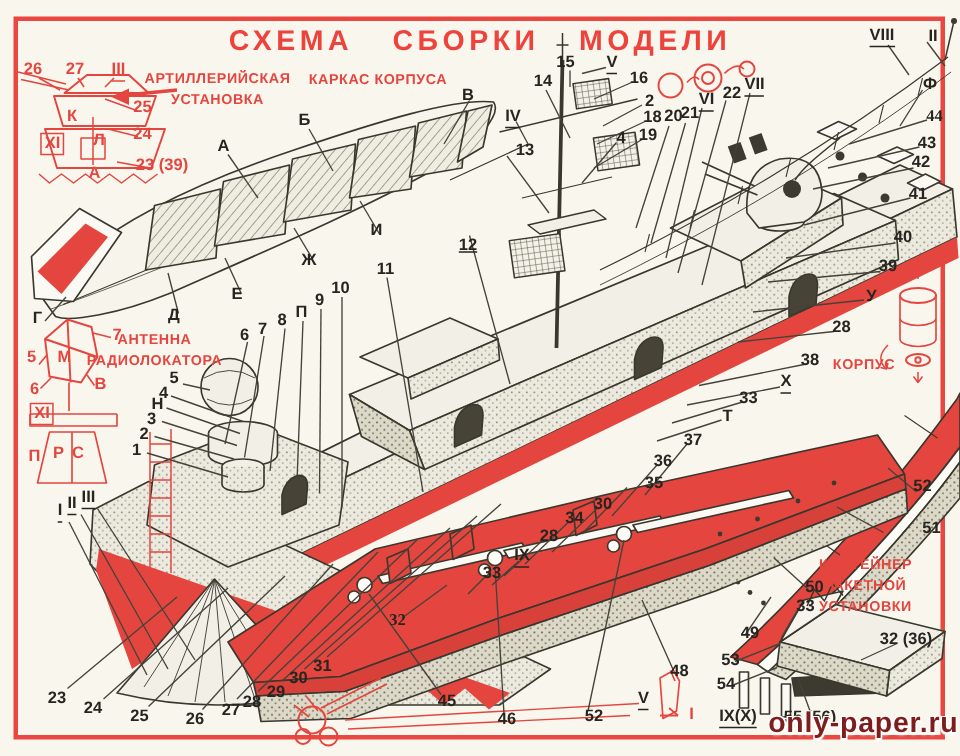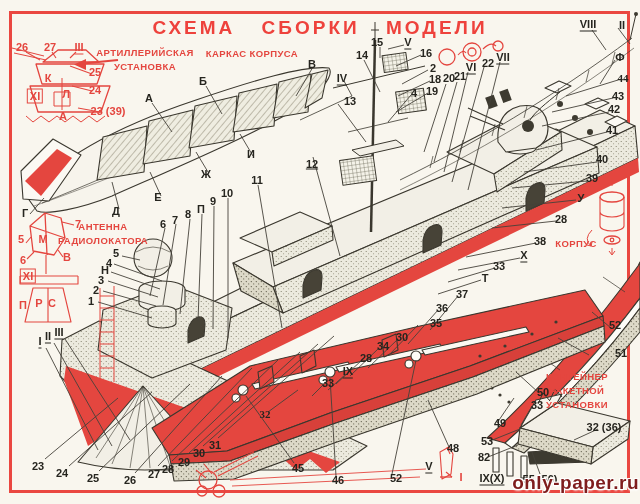--- a/index.html
+++ b/index.html
@@ -400,21 +400,21 @@
       <div class="callout" style="left: 298px; top: 468px;">45</div>
       <div class="callout" style="left: 338px; top: 480px;">46</div>
       <div class="callout" style="left: 396px; top: 478px;">52</div>
       <div class="callout ul" style="left: 429px; top: 467px;">V</div>
       <div class="callout" style="left: 453px; top: 448px;">48</div>
       <div class="callout" style="left: 500px; top: 423px;">49</div>
       <div class="callout" style="left: 543px; top: 392px;">50</div>
       <div class="callout" style="left: 593px; top: 353px; margin-left: 28px;">51</div>
       <div class="callout" style="left: 615px; top: 325px;">52</div>
       <div class="callout" style="left: 487px; top: 441px;">53</div>
-      <div class="callout" style="left: 484px; top: 457px;">82</div>
+      <div class="callout" style="left: 484px; top: 457px;">54</div>
       <div class="callout ul" style="left: 492px; top: 479px;">IX(X)</div>
       <div class="callout" style="left: 540px; top: 479px;">55 (56)</div>
       <div class="callout" style="left: 604px; top: 427px;">32 (36)</div>
       <div class="callout" style="left: 537px; top: 405px;">33</div>
       <div class="callout ul" style="left: 40px; top: 342px;">I</div>
       <div class="callout ul" style="left: 48px; top: 337px;">II</div>
       <div class="callout ul" style="left: 59px; top: 333px;">III</div>
       <div class="callout" style="left: 149px; top: 98px;">А</div>
       <div class="callout" style="left: 203px; top: 81px;">Б</div>
       <div class="callout" style="left: 312px; top: 64px;">В</div>

